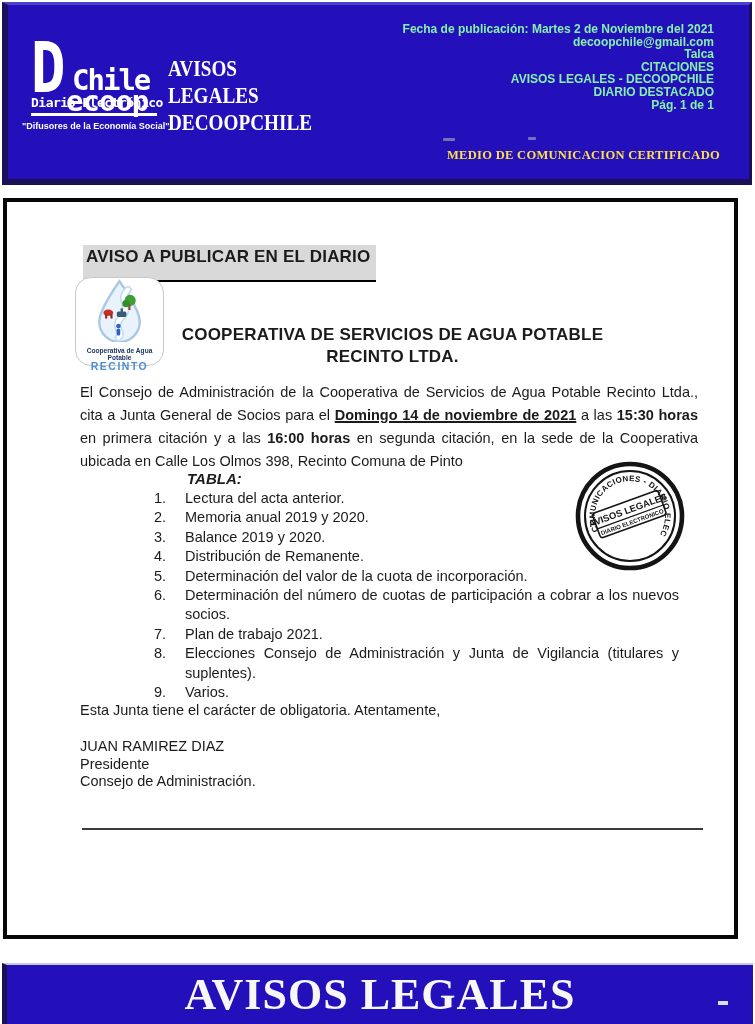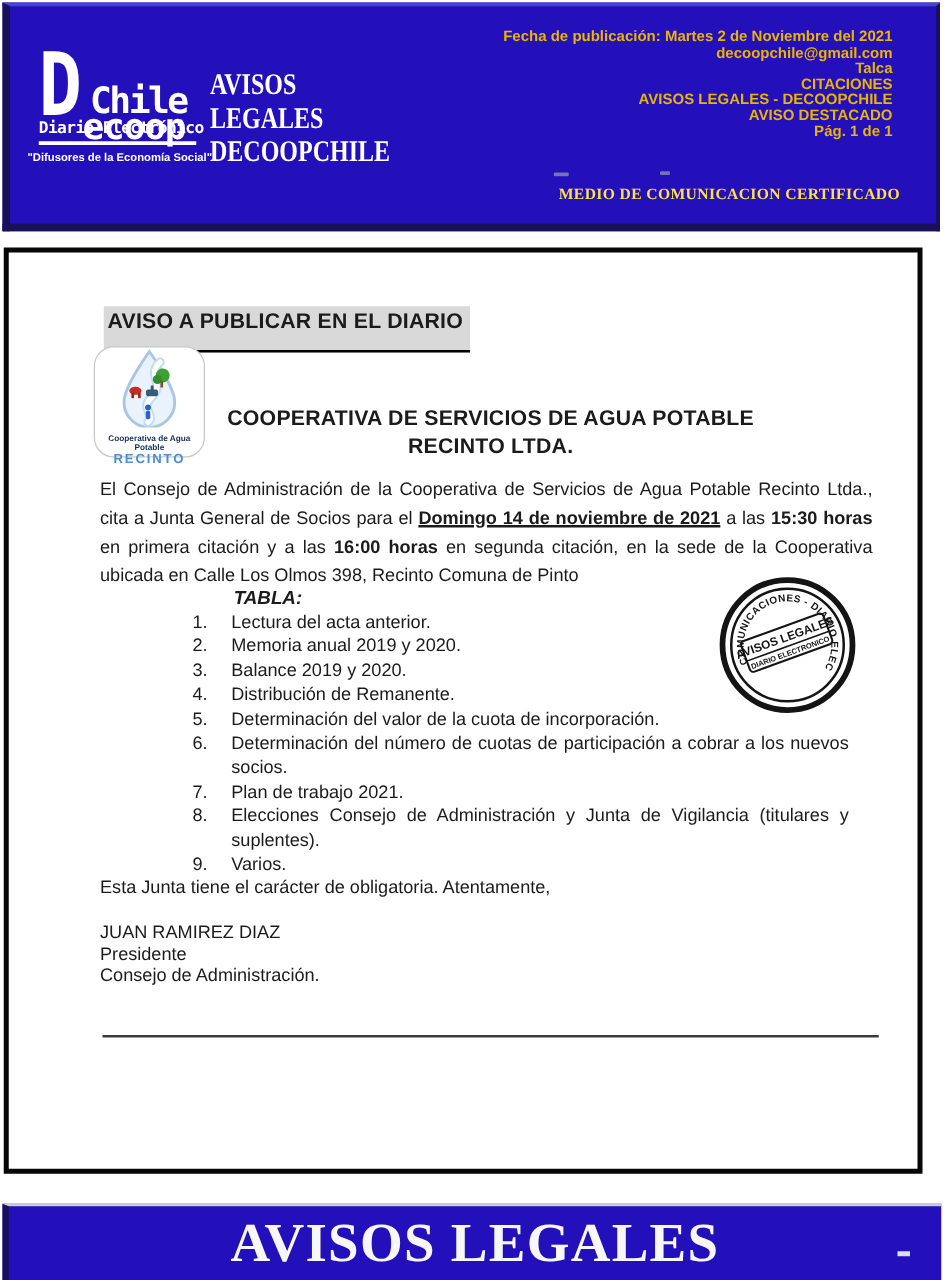--- a/index.html
+++ b/index.html
@@ -20,21 +20,21 @@
   .decoop{position:absolute;left:23px;top:34px;width:140px;height:100px;color:#fff;}
   .decoop .bigD{position:absolute;left:0;top:-6px;font:bold 70px/70px "DejaVu Sans Mono",monospace;display:inline-block;transform:scaleX(.82);transform-origin:left top;}
   .decoop .ecoop{position:absolute;left:35px;top:4px;font:bold 29px/29px "DejaVu Sans Mono",monospace;letter-spacing:-1px;margin-top:44px;}
   .decoop .chile{position:absolute;left:41px;top:27px;font:bold 29px/29px "DejaVu Sans Mono",monospace;letter-spacing:-2px;}
   .decoop .diario{position:absolute;left:0;top:57px;font:bold 13px/13px "DejaVu Sans Mono",monospace;letter-spacing:-.5px;white-space:nowrap;}
   .decoop .rule{position:absolute;left:0;top:74px;width:126px;height:3px;background:#fff;}
   .decoop .slogan{position:absolute;left:-9px;top:82px;font:bold 9px/10px "Liberation Sans",sans-serif;white-space:nowrap;}
   .masthead{position:absolute;left:160px;top:50px;color:#fff;
     font:bold 24px/27px "Liberation Serif",serif;letter-spacing:0;
     transform:scaleX(.8);transform-origin:left top;}
-  .pubinfo{position:absolute;right:35px;top:18px;text-align:right;color:#eab308;
+  .pubinfo{position:absolute;right:35px;top:18px;text-align:right;color:#86efac;
     font:bold 12px/12.6px "Liberation Sans",sans-serif;}
   .certified{position:absolute;right:29px;top:143px;color:#fde047;
     font:bold 12.5px/14px "Liberation Serif",serif;letter-spacing:.3px;}
   .mark{position:absolute;height:3px;background:#8f96b5;opacity:.75;border-radius:1px;}
   .mark.m1{left:435px;top:133px;width:12px;}
   .mark.m2{left:520px;top:132px;width:8px;}
 
   
   .docbox{position:absolute;left:3px;top:198px;width:735px;height:741px;border:4px solid #070707;background:#fff;}
   .heading{position:absolute;left:83px;top:245px;display:inline-block;
@@ -88,21 +88,21 @@
       <div>LEGALES</div>
       <div>DECOOPCHILE</div>
     </div>
 
     <div class="pubinfo">
       <div>Fecha de publicación: Martes 2 de Noviembre del 2021</div>
       <div>decoopchile@gmail.com</div>
       <div>Talca</div>
       <div>CITACIONES</div>
       <div>AVISOS LEGALES - DECOOPCHILE</div>
-      <div>AVISO DESTACADO</div>
+      <div>DIARIO DESTACADO</div>
       <div>Pág. 1 de 1</div>
     </div>
 
     <div class="mark m1"></div>
     <div class="mark m2"></div>
 
     <div class="certified">MEDIO DE COMUNICACION CERTIFICADO</div>
   </div>
 
   <div class="docbox"></div>

